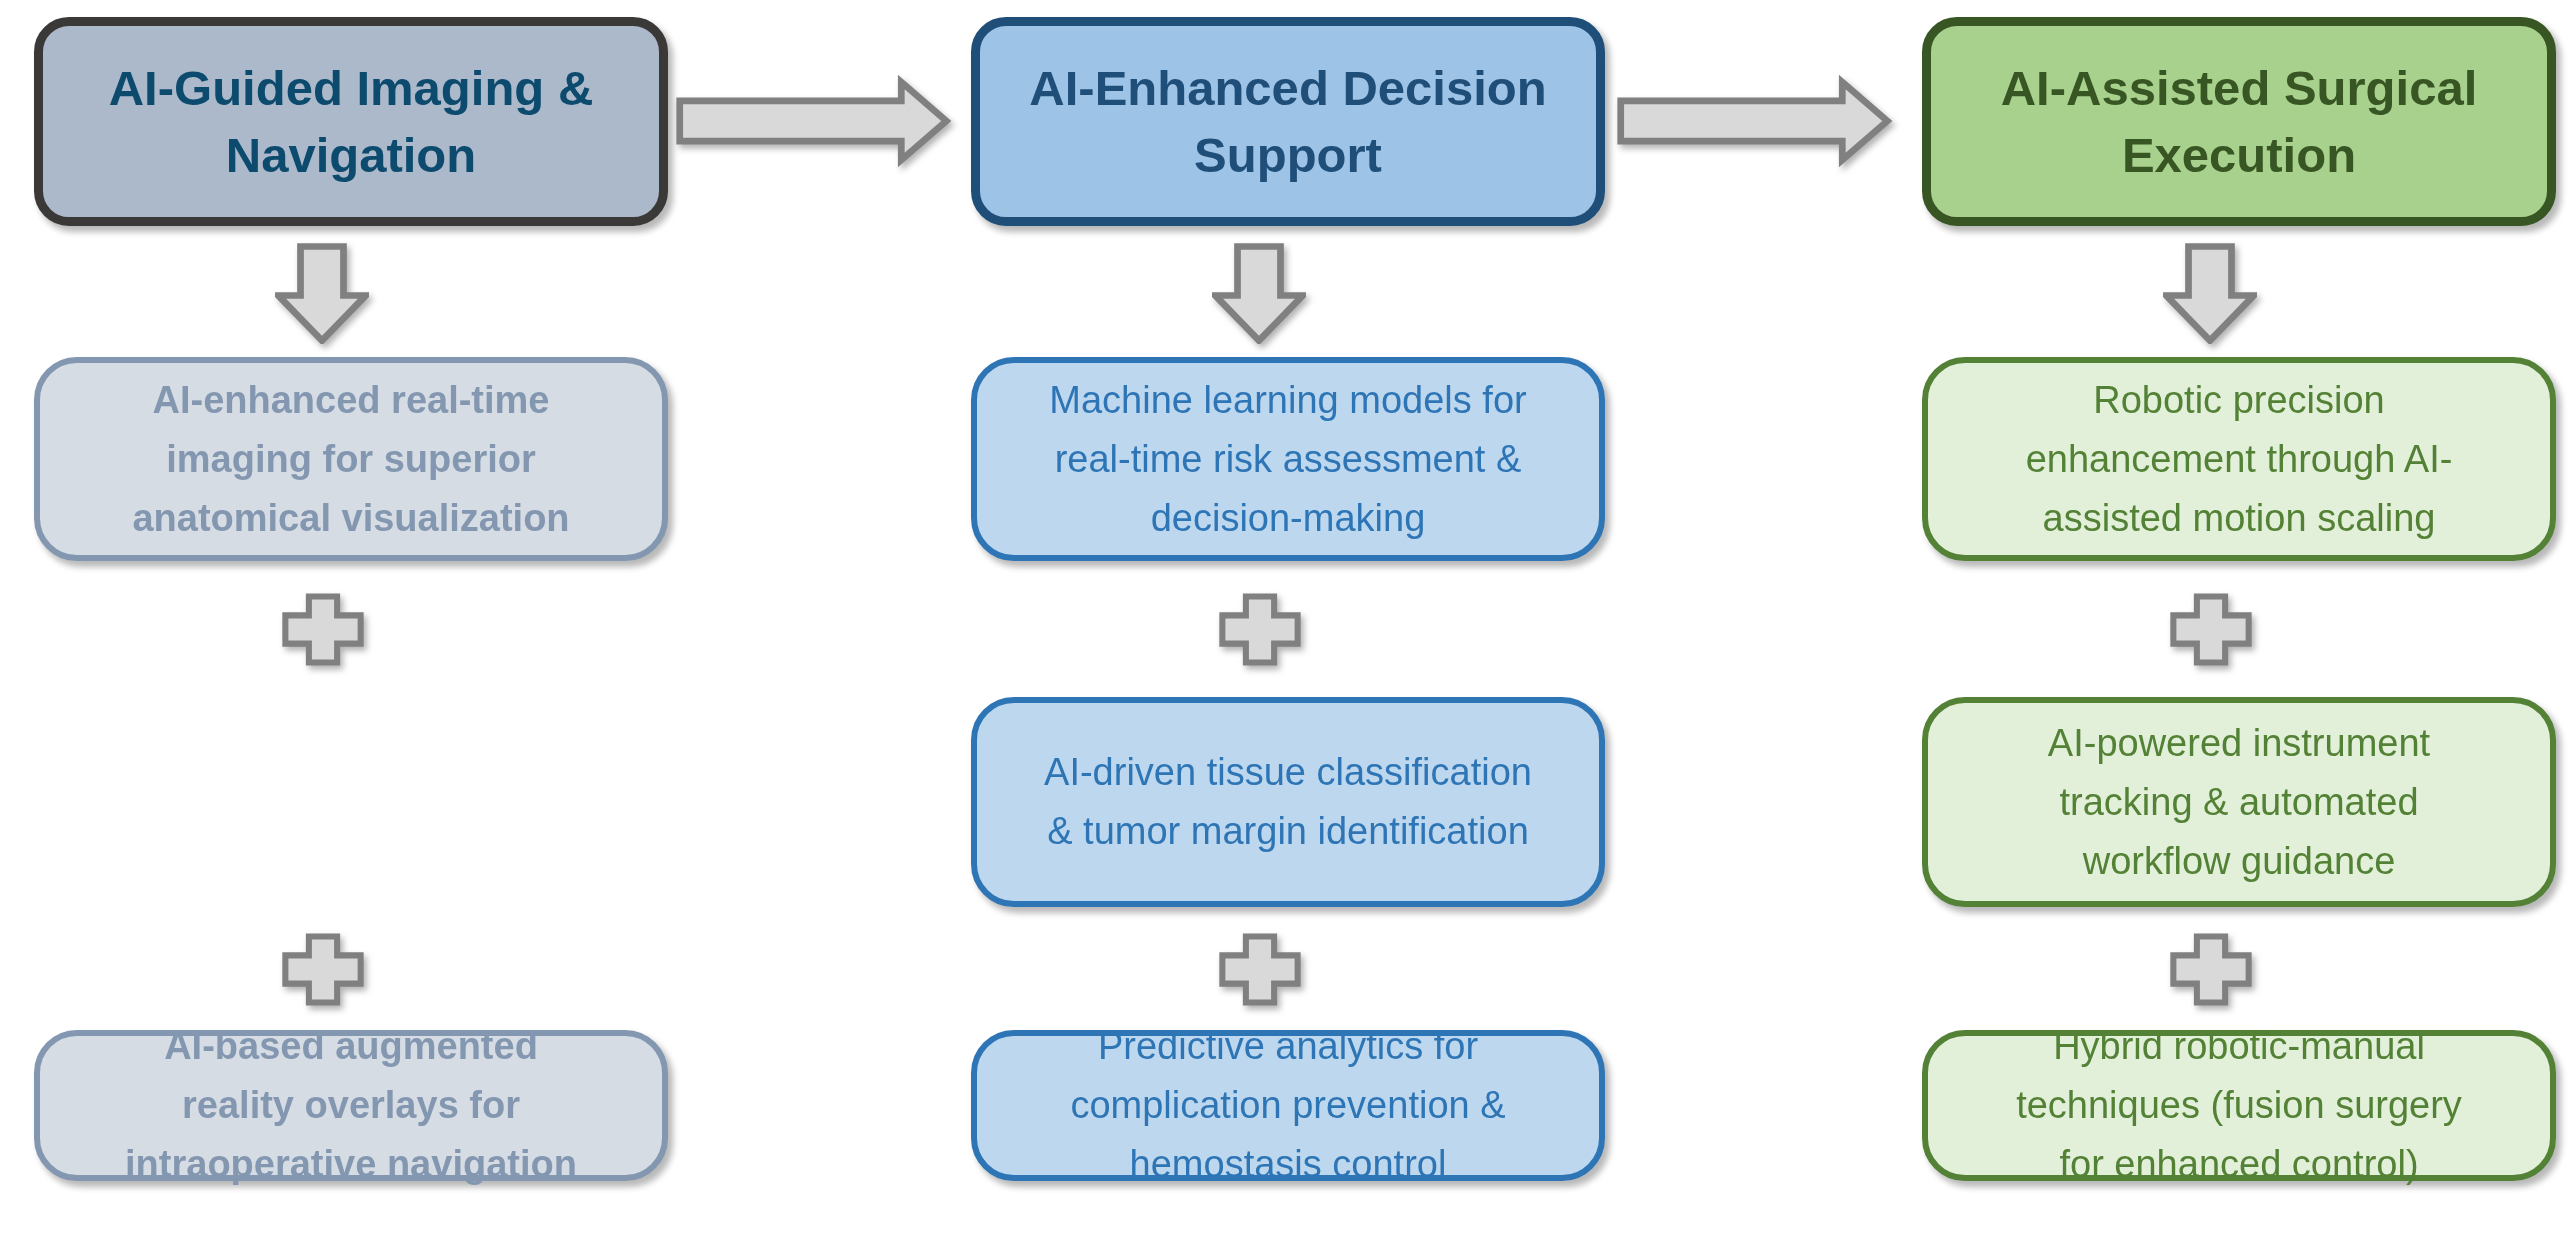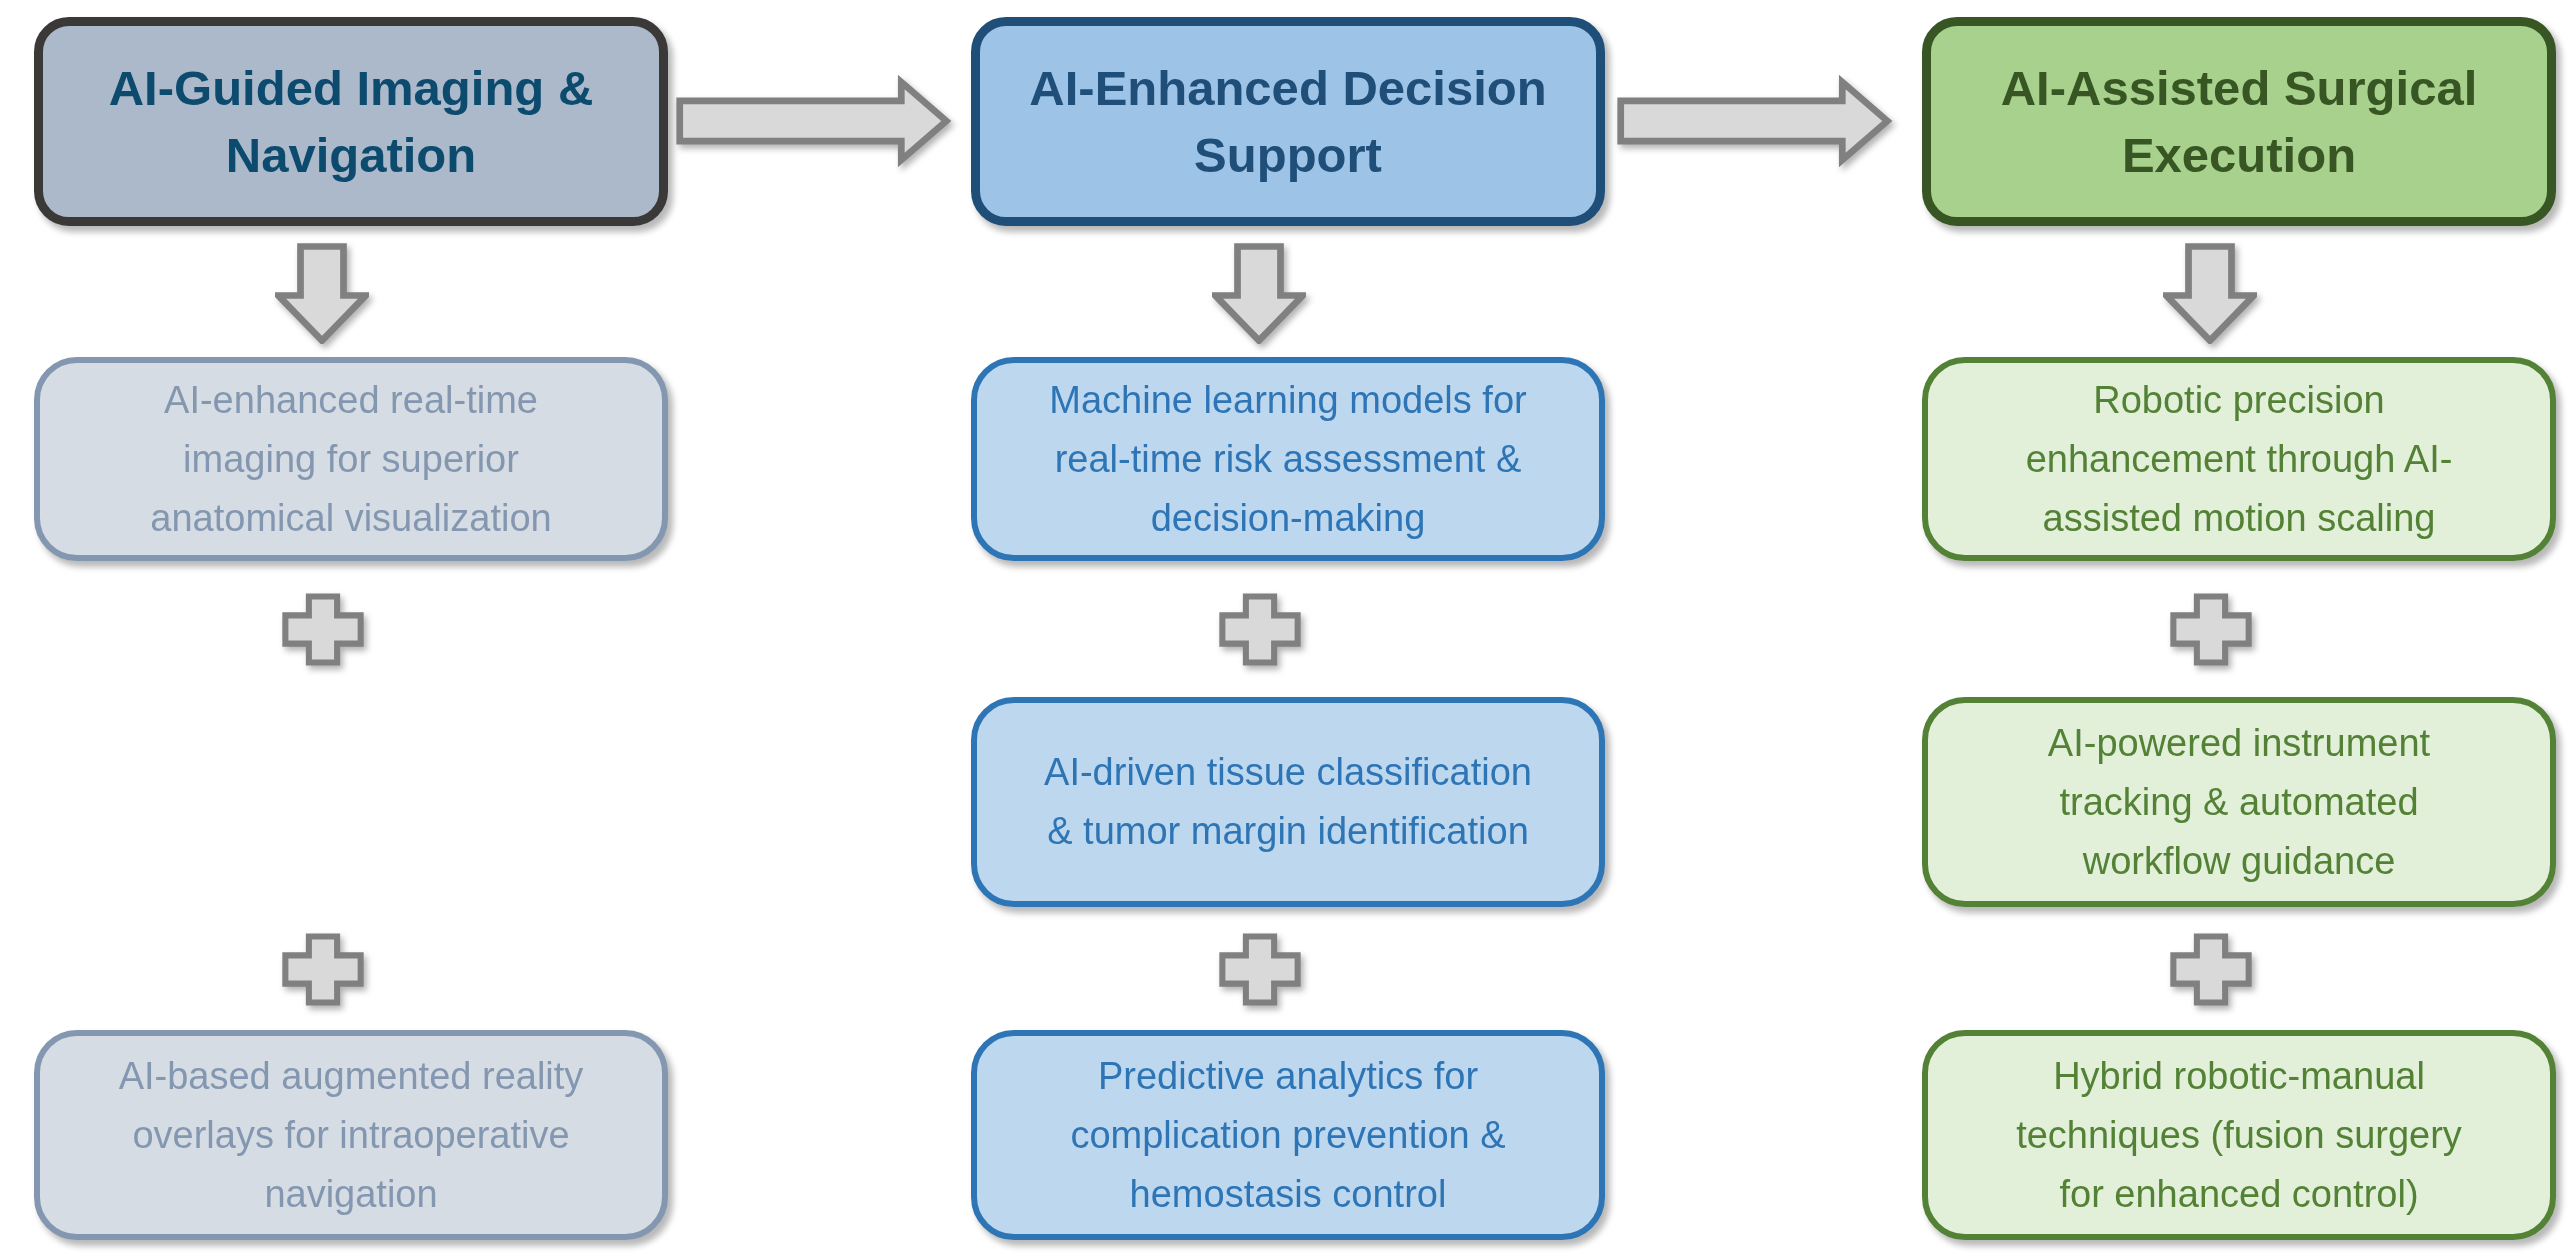--- a/index.html
+++ b/index.html
@@ -26,26 +26,26 @@
     font-weight:bold;font-size:49px;line-height:67px;
   }
   .header-box span{max-width:553px;}
   .item-box{
     border-radius:43px;
     border:6.7px solid #000;
     font-size:38px;line-height:59px;
   }
   .row1{top:357px;height:204px;}
   .row2{top:697px;height:210px;}
-  .row3{top:1030px;height:210px;}
+  .row3{top:1030px;height:151px;}
 
   
   .c1 .header-box{background:#ACB9CA;border-color:#3B3838;color:#0c4a6e;}
   .c1 .item-box{background:#D6DCE4;border-color:#8497B0;color:#8497B0;}
-  .c1 .item-box span{max-width:492px;}
+  .c1 .item-box span{max-width:492px;font-weight:bold;}
   
   .c2 .header-box{background:#9DC3E6;border-color:#1F4E79;color:#1F4E79;}
   .c2 .item-box{background:#BDD7EE;border-color:#2E75B6;color:#2E75B6;}
   .c2 .item-box span{max-width:513px;}
   
   .c3 .header-box{background:#A9D18E;border-color:#375623;color:#375623;}
   .c3 .item-box{background:#E2EFD9;border-color:#538135;color:#538135;}
   .c3 .item-box span{max-width:496px;}
 
   .shape{position:absolute;filter:drop-shadow(3.4px 4px 3.4px rgba(0,0,0,0.30));}

